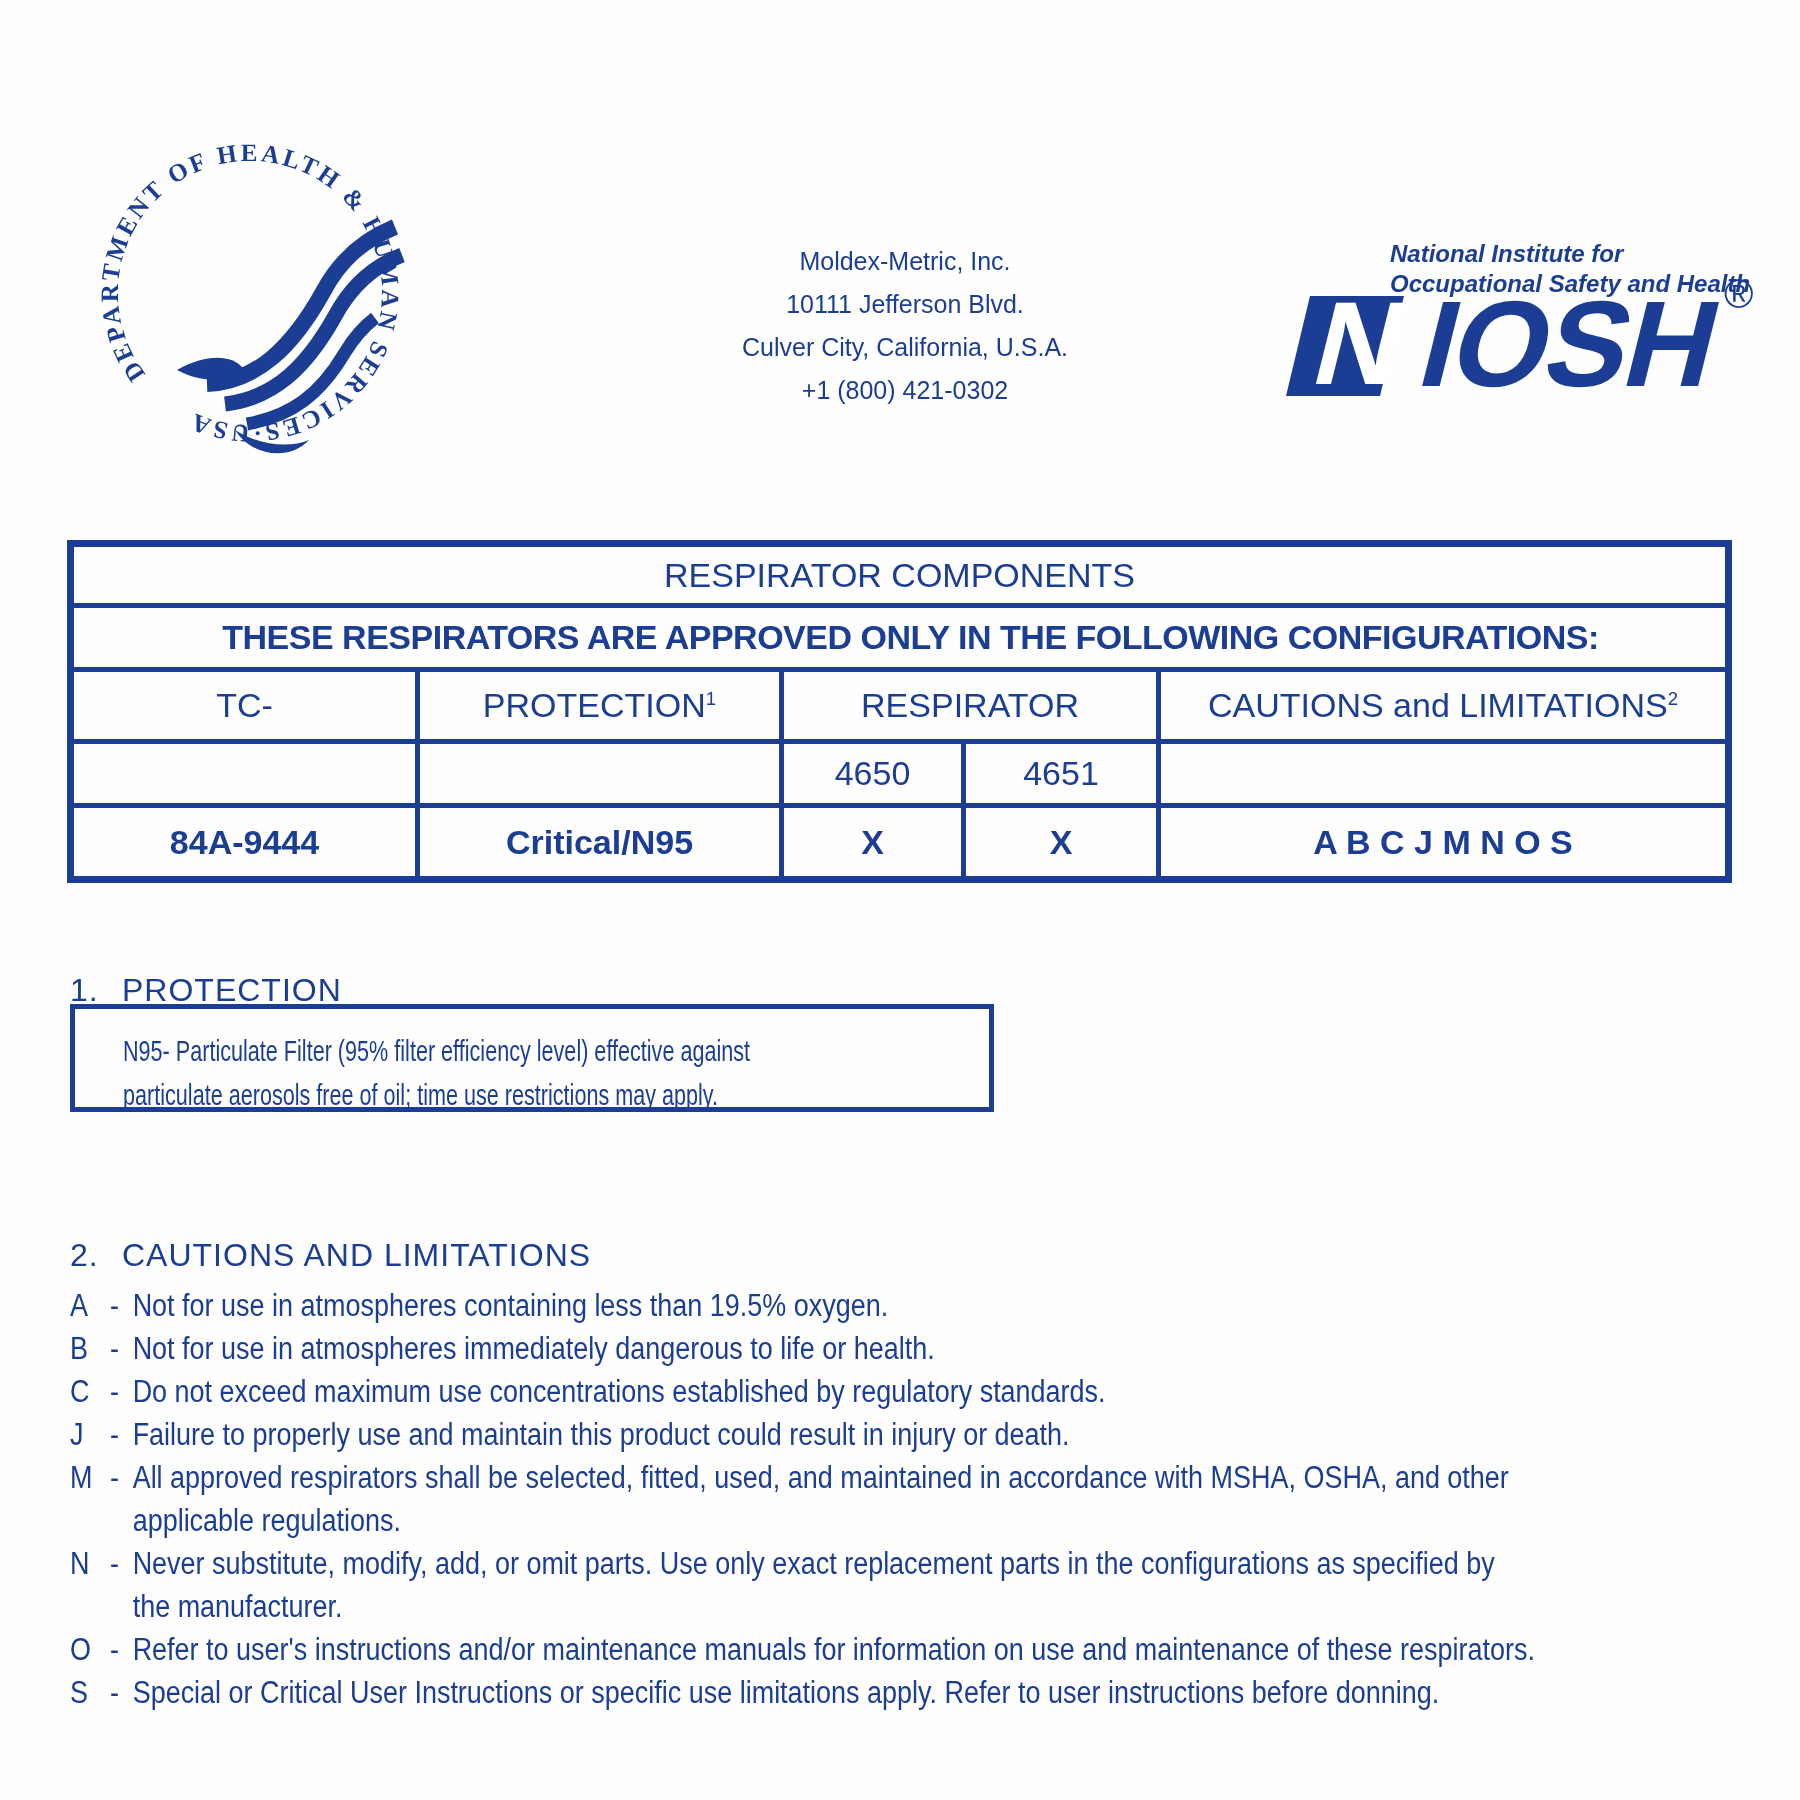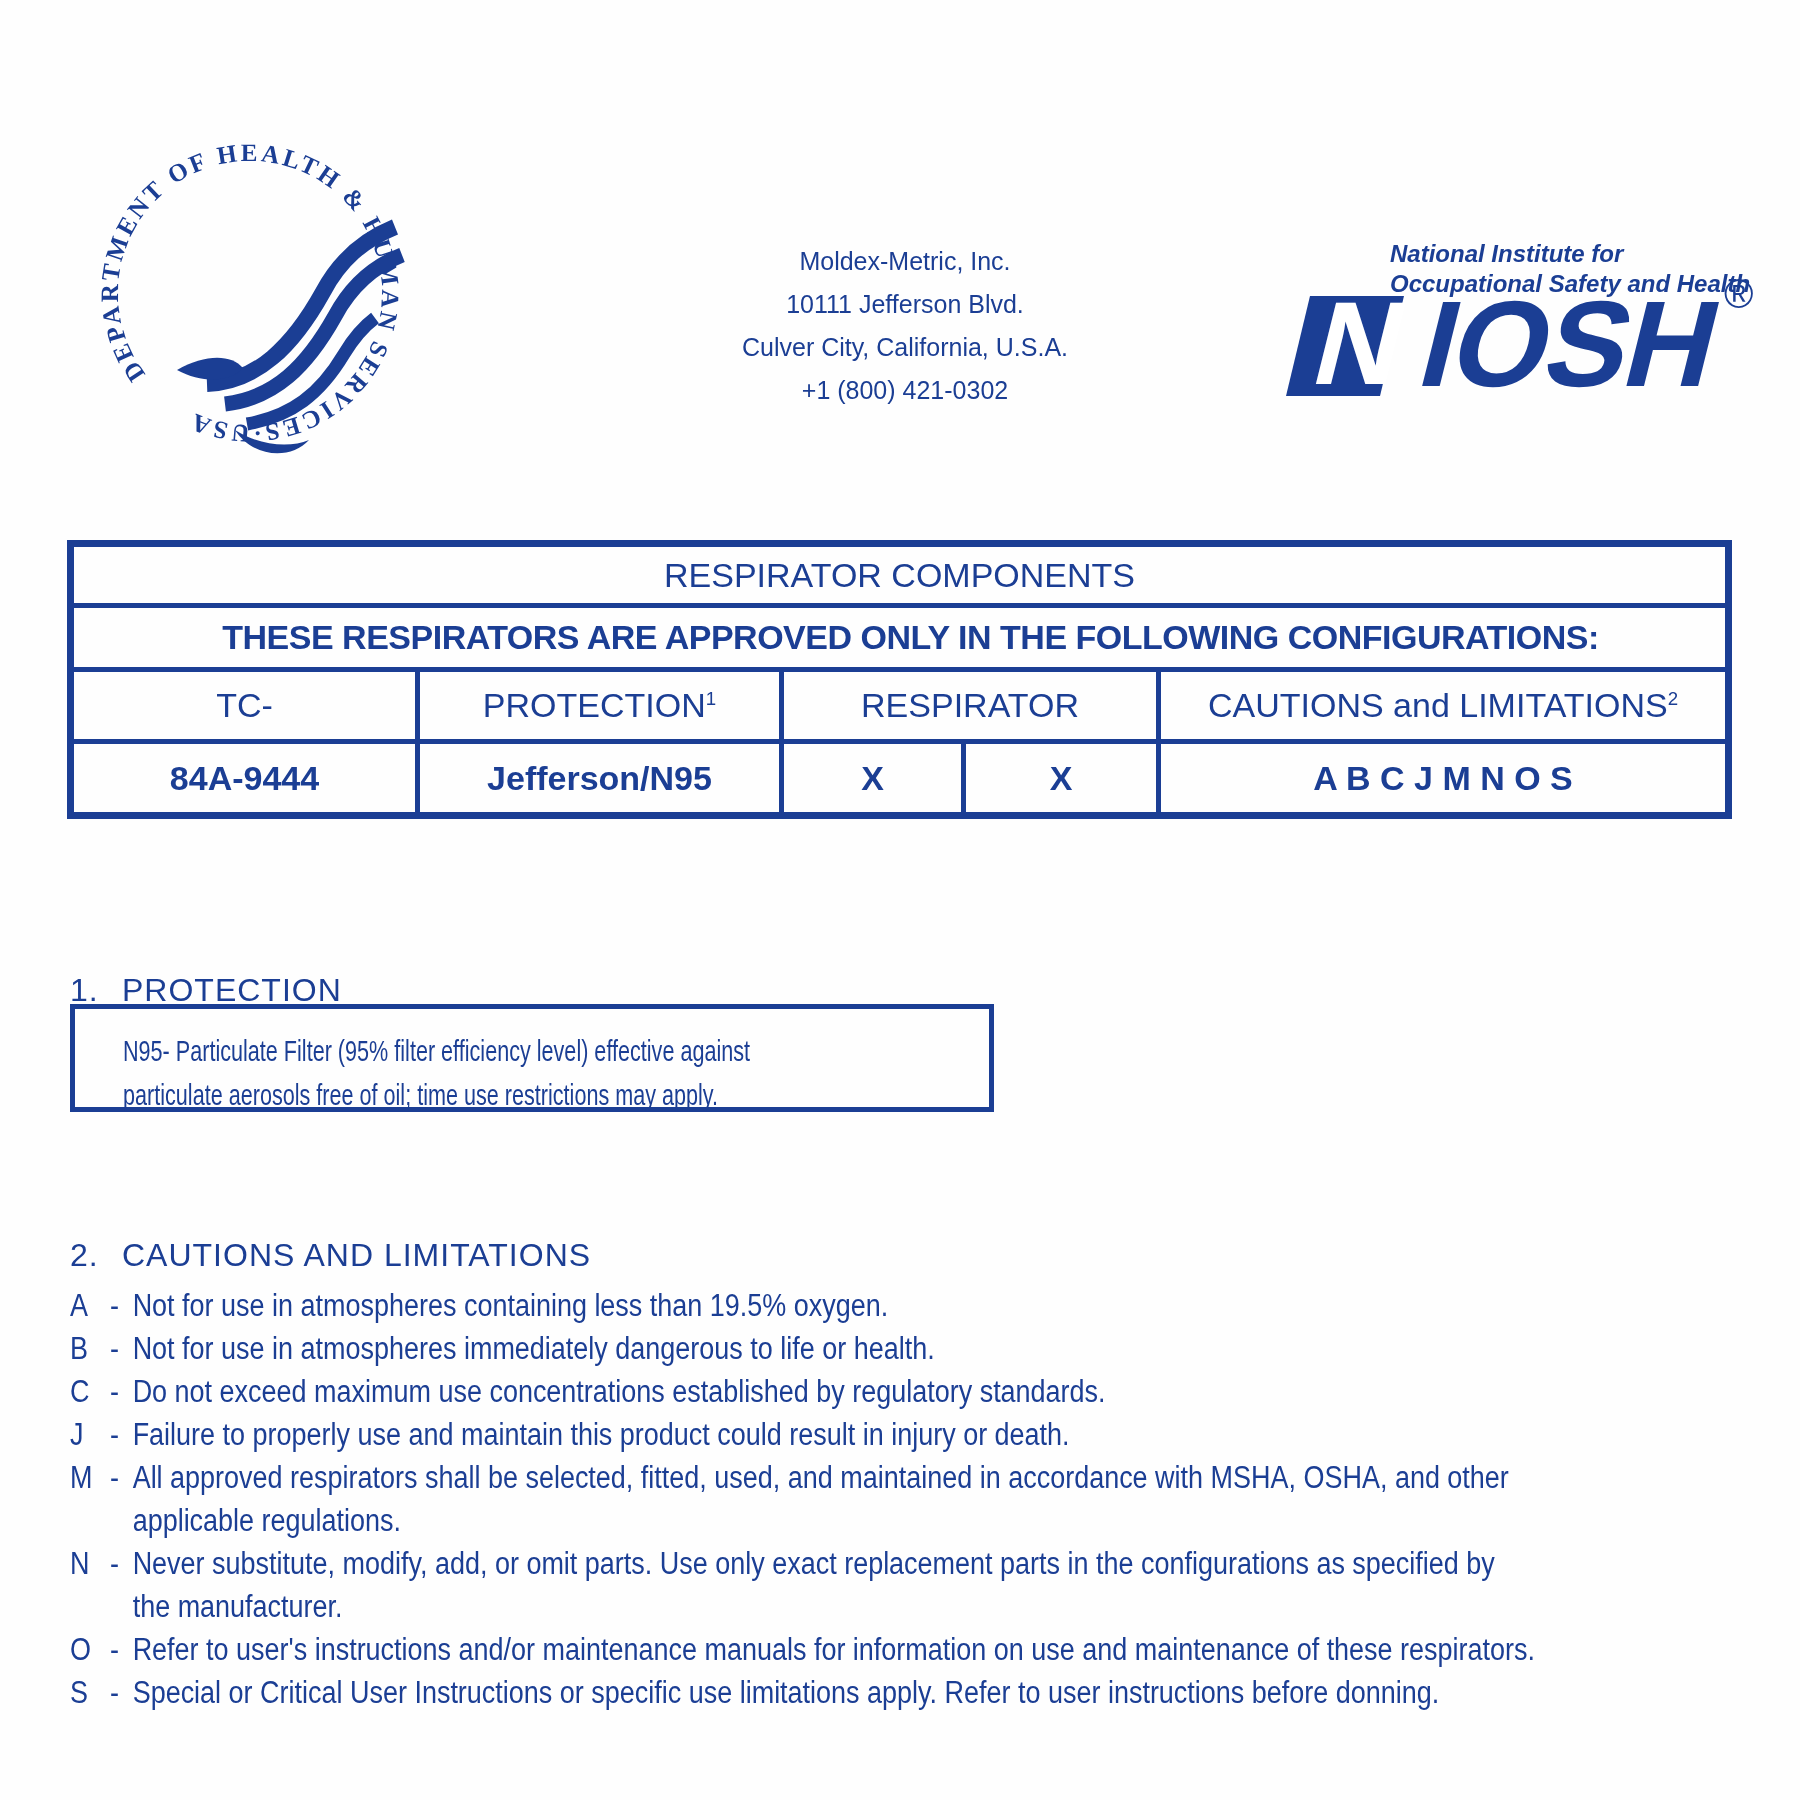--- a/index.html
+++ b/index.html
@@ -127,22 +127,29 @@
       <tr>
         <td class="t-title" colspan="5">THESE RESPIRATORS ARE APPROVED ONLY IN THE FOLLOWING CONFIGURATIONS:</td>
       </tr>
       <tr>
         <td class="t-head">TC-</td>
         <td class="t-head"><span>PROTECTION</span><sup class="fnmark">1</sup></td>
         <td class="t-head" colspan="2">RESPIRATOR</td>
         <td class="t-head"><span>CAUTIONS and LIMITATIONS</span><sup class="fnmark">2</sup></td>
       </tr>
       <tr>
+        <td class="t-num"></td>
+        <td class="t-num"></td>
+        <td class="t-num">4650</td>
+        <td class="t-num">4651</td>
+        <td class="t-num"></td>
+      </tr>
+      <tr>
         <td class="t-data">84A-9444</td>
-        <td class="t-data">Jefferson/N95</td>
+        <td class="t-data">Critical/N95</td>
         <td class="t-data">X</td>
         <td class="t-data">X</td>
         <td class="t-data">A B C J M N O S</td>
       </tr>
     </tbody>
       </table>
   </div>
 
   <div class="fn-heading fn1">
     <span class="fn-num">1.</span>

